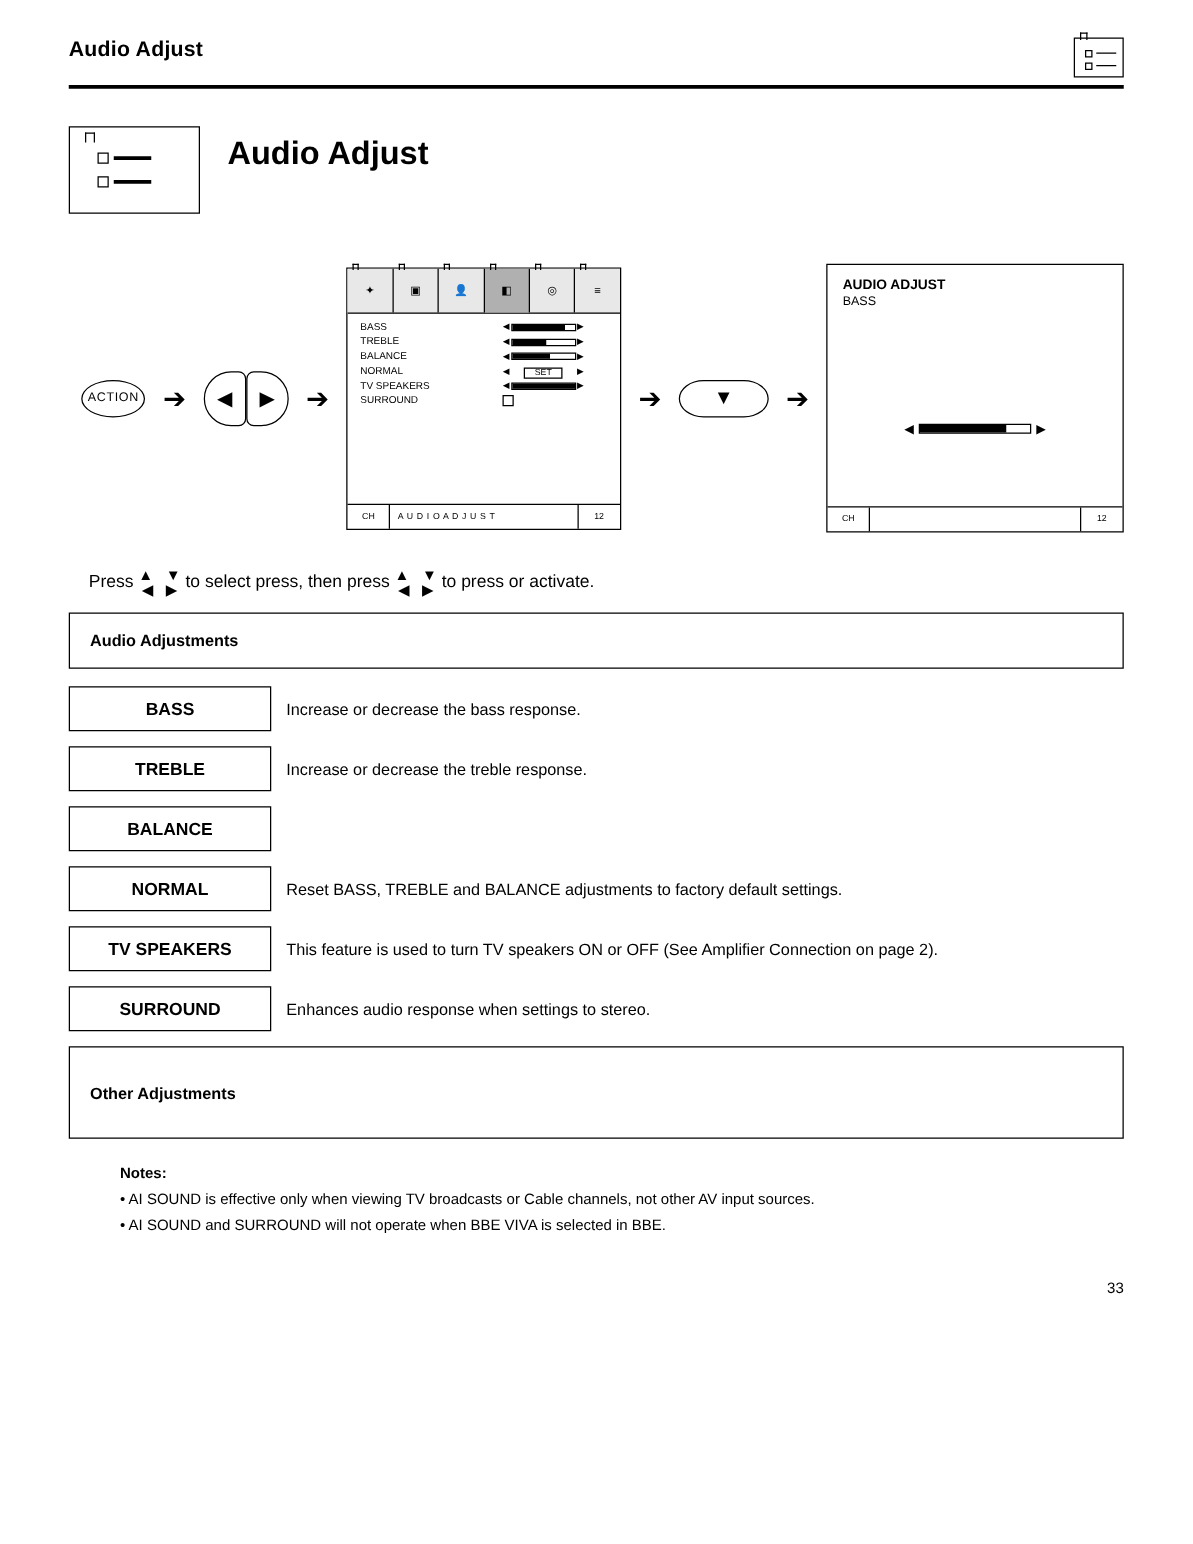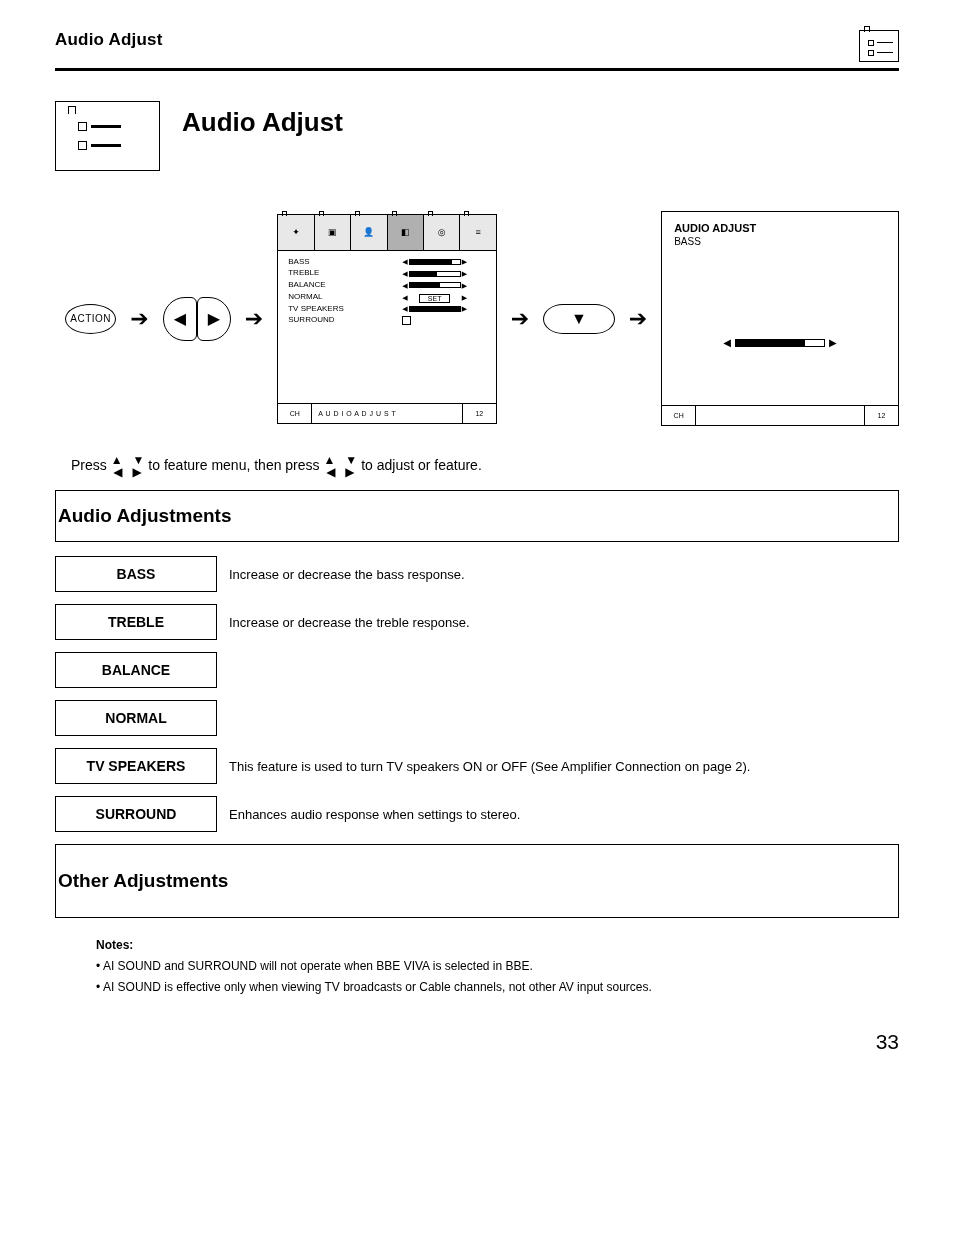--- a/index.html
+++ b/index.html
@@ -52,31 +52,31 @@
   .sec-body .line2 { margin-top:2px; }
   .sec-body .big-slider { margin-top:90px; display:flex; align-items:center; justify-content:center; gap:4px; }
   .sec-body .big-slider .track { width:90px; height:8px; border:1px solid #000; position:relative; }
   .sec-body .big-slider .track .fill { position:absolute; left:0; top:0; bottom:0; width:78%; background:#000; }
 
   .dpad { display:inline-flex; flex-direction:column; align-items:center; line-height:1; font-size:12px; vertical-align:middle; }
   .dpad .r1, .dpad .r2 { display:flex; gap:10px; }
 
   .instr { margin:28px 0 12px 16px; font-size:14px; line-height:1.5; }
 
-  .fullbox { border:1.5px solid #000; padding:14px 2px; margin-bottom:14px; font-size:19px; font-weight:700; }
+  .fullbox { border:1.5px solid #000; padding:14px 16px; margin-bottom:14px; font-size:13px; font-weight:700; }
 
   .item-row { display:flex; align-items:center; margin-bottom:12px; gap:12px; }
   .item-box { border:1.5px solid #000; width:162px; height:36px; display:flex; align-items:center; justify-content:center; font-size:14px; font-weight:700; }
   .item-desc { font-size:13px; line-height:1.4; flex:1; padding-top:2px; }
 
   .notes { margin-top:18px; font-size:12px; line-height:1.5;margin-left:41px; }
   .notes .nt { font-weight:700; }
   .notes .bline { margin-top:3px; }
 
-  .pnum { text-align:right; margin-top:34px; font-size:21px; }
+  .pnum { text-align:right; margin-top:34px; font-size:12px; }
 </style>
 </head>
 <body>
 
 <div class="page">
 
   <div class="topbar">
     <div class="label">Audio Adjust</div>
     <div class="small-icon">
       <div class="tabfold"></div>
@@ -210,62 +210,63 @@
     <span class="dpad">
       <span class="r1">
           <span>▲</span>
           <span>▼</span>
         </span>
       <span class="r2">
           <span>◀</span>
           <span>▶</span>
         </span>
     </span>
-    <span>to feature menu, then press</span>
+    <span>to select press, then press</span>
     <span class="dpad">
       <span class="r1">
           <span>▲</span>
           <span>▼</span>
         </span>
       <span class="r2">
           <span>◀</span>
           <span>▶</span>
         </span>
     </span>
-    <span>to adjust or feature.</span>
+    <span>to press or activate.</span>
   </div>
 
   <div class="fullbox">Audio Adjustments</div>
 
   <div class="item-row">
     <div class="item-box">BASS</div>
     <div class="item-desc">Increase or decrease the bass response.</div>
   </div>
   <div class="item-row">
     <div class="item-box">TREBLE</div>
     <div class="item-desc">Increase or decrease the treble response.</div>
   </div>
   <div class="item-row">
     <div class="item-box">BALANCE</div>
   </div>
   <div class="item-row">
     <div class="item-box">NORMAL</div>
+    <div class="item-desc">Reset BASS, TREBLE and BALANCE adjustments to factory default settings.</div>
   </div>
   <div class="item-row">
     <div class="item-box">TV SPEAKERS</div>
     <div class="item-desc">This feature is used to turn TV speakers ON or OFF (See Amplifier Connection on page 2).</div>
   </div>
   <div class="item-row">
     <div class="item-box">SURROUND</div>
     <div class="item-desc">Enhances audio response when settings to stereo.</div>
   </div>
 
   <div class="fullbox" style="height:74px; display:flex; align-items:center;">Other Adjustments</div>
 
   <div class="notes">
     <div class="nt">Notes:</div>
+    <div class="bline">• <span>AI SOUND is effective only when viewing TV broadcasts or Cable channels, not other AV input sources.</span></div>
     <div class="bline">• <span>AI SOUND and SURROUND will not operate when BBE VIVA is selected in BBE.</span></div>
-    <div class="bline">• <span>AI SOUND is effective only when viewing TV broadcasts or Cable channels, not other AV input sources.</span></div>
   </div>
 
   <div class="pnum">33</div>
 
 </div>
 
 </body></html>

